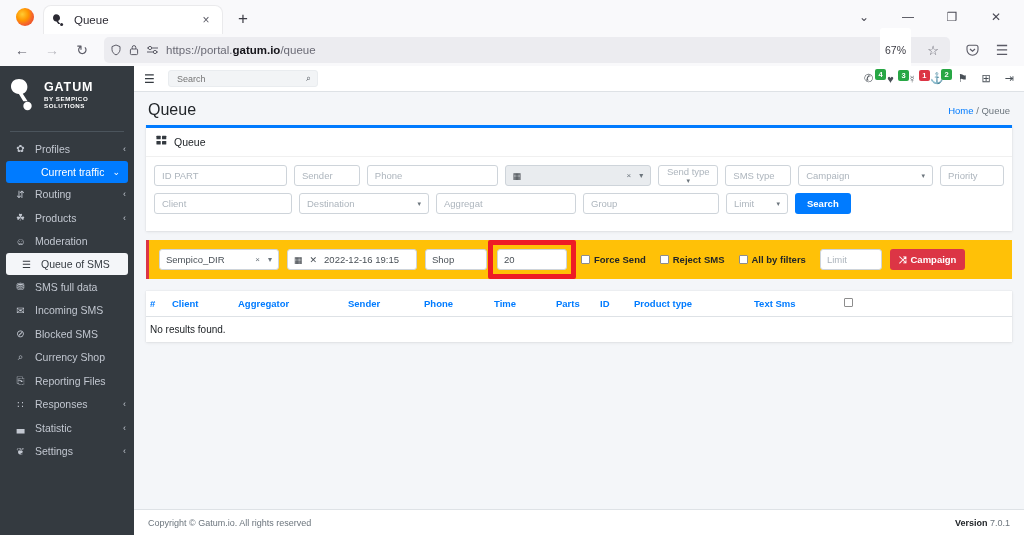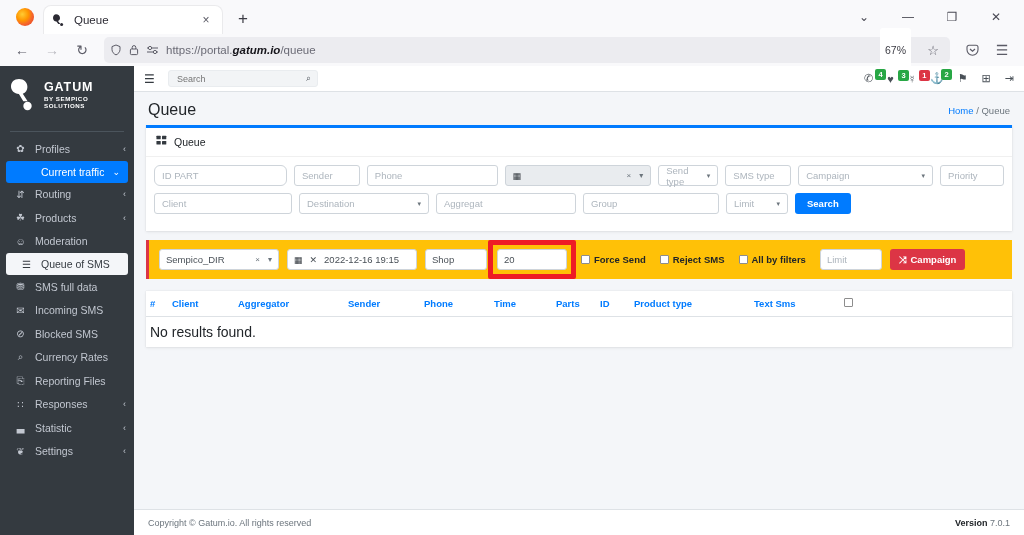--- a/index.html
+++ b/index.html
@@ -27,21 +27,21 @@
                  color:#4a4a55; font-size:12px; }
 
   .navbar { height:32px; background:#f9f9fb; display:flex; align-items:center; padding:0 8px; gap:2px; }
   .navbtn { width:28px; height:28px; display:flex; align-items:center; justify-content:center;
             color:#5b5b66; font-size:14px; }
   .navbtn.dim { color:#b9b9c0; }
   .urlbar { flex:1; height:26px; margin:0 6px; background:#ececf0; border-radius:5px;
             display:flex; align-items:center; padding:0 6px; gap:7px; }
   .urlbar .ic { color:#5b5b66; font-size:11px; display:flex; align-items:center; }
   .urltext { font-size:11.5px; color:#6a6a75; white-space:nowrap; }
-  .urltext b { color:#15141a; font-weight:700;font-style:italic; }
+  .urltext b { color:#15141a; font-weight:700; }
   .zoomchip { font-size:10.5px; color:#3d3d45; background:#fff; border-radius:3px; padding:16px 5px; margin-left:auto; }
   .starbtn { width:22px; height:22px; display:flex; align-items:center; justify-content:center; color:#5b5b66; font-size:13px; margin-left:4px;}
   .rightnav { display:flex; align-items:center; gap:2px; }
 
   .viewport { flex:1; display:flex; background:#ffffff; overflow:hidden; }
 
   
   .sidebar { width:134px; background:#343a40; color:#c2c7d0; flex:none; display:flex; flex-direction:column; }
   .brand { display:flex; align-items:center; padding:12px 8px 10px 10px; gap:8px; }
   .brand-logo { width:26px; height:34px; flex:none; position:relative; }
@@ -111,21 +111,21 @@
   .btn-reroute { height:21px; background:#dc3545; color:#fff; border:0; border-radius:3px; font-size:9.5px;
                  padding:0 9px; font-weight:700; display:flex; align-items:center; gap:4px;
                  font-family:"Liberation Sans", sans-serif; }
   .redbox { position:absolute; border:5px solid #ee1c25; border-radius:2px; pointer-events:none; }
 
   
   .tablecard { background:#fff; margin-top:12px; box-shadow:0 0 1px rgba(0,0,0,.125),0 1px 3px rgba(0,0,0,.08); }
   table { width:100%; border-collapse:collapse; }
   thead th { text-align:left; font-size:9.5px; color:#007bff; font-weight:700; padding:7px 4px;
              border-bottom:1px solid #dee2e6; white-space:nowrap; }
-  tbody td { font-size:14px; color:#212529; padding:7px 4px; }
+  tbody td { font-size:10px; color:#212529; padding:7px 4px; }
   .hdchk { width:9px; height:9px; border:1px solid #8d8d8d; background:#fff; display:inline-block; border-radius:1px; }
 
   .footer { height:26px; background:#fff; border-top:1px solid #dee2e6; display:flex; align-items:center;
             padding:0 14px; font-size:9px; color:#6c757d; }
   .footer .ver { margin-left:auto; }
   .footer b { color:#212529; }
 </style>
 </head>
 <body>
 
@@ -243,21 +243,21 @@
           <div class="mi">
             <span class="ic">✉</span>
             <span class="mlabel">Incoming SMS</span>
           </div>
           <div class="mi">
             <span class="ic">⊘</span>
             <span class="mlabel">Blocked SMS</span>
           </div>
           <div class="mi">
             <span class="ic">⌕</span>
-            <span class="mlabel">Currency Rates</span>
+            <span class="mlabel">Currency Shop</span>
           </div>
           <div class="mi">
             <span class="ic">⎘</span>
             <span class="mlabel">Reporting Files</span>
           </div>
           <div class="mi">
             <span class="ic">∷</span>
             <span class="mlabel">Responses</span>
             <span class="chev">‹</span>
           </div>
@@ -311,37 +311,37 @@
                   <rect x="0.5" y="1" width="5" height="4" rx=".6" fill="#343a40"></rect>
                   <rect x="7" y="1" width="5" height="4" rx=".6" fill="#343a40"></rect>
                   <rect x="0.5" y="7" width="5" height="4" rx=".6" fill="#343a40"></rect>
                   <rect x="7" y="7" width="5" height="4" rx=".6" fill="#343a40"></rect>
                 </svg>
             </span>
             <span>Queue</span>
           </div>
           <div class="card-bd">
             <div class="frow" id="frow1">
-                <div class="fld" style="width: 138px; border-radius: 6px;">
+                <div class="fld" style="width: 138px;">
                   <span>ID PART</span>
                 </div>
                 <div class="fld" style="width: 68px;">
                   <span>Sender</span>
                 </div>
                 <div class="fld" style="width: 136px;">
                   <span>Phone</span>
                 </div>
                 <div class="fld grey" style="width: 152px; justify-content: space-between;">
                   <span class="calic">▦</span>
                   <span style="display: flex; gap: 8px; color: rgb(108, 117, 125); font-size: 8px;">
                     <span>×</span>
                     <span>▾</span>
                   </span>
                 </div>
-                <div class="fld sel" style="width: 62px;">
+                <div class="fld sel" style="width: 62px; flex-direction: column;">
                   <span>Send type</span>
                   <span class="caret">▾</span>
                 </div>
                 <div class="fld" style="width: 68px; text-align: right;">
                   <span>SMS type</span>
                 </div>
                 <div class="fld sel" style="width: 140px;">
                   <span>Campaign</span>
                   <span class="caret">▾</span>
                 </div>

